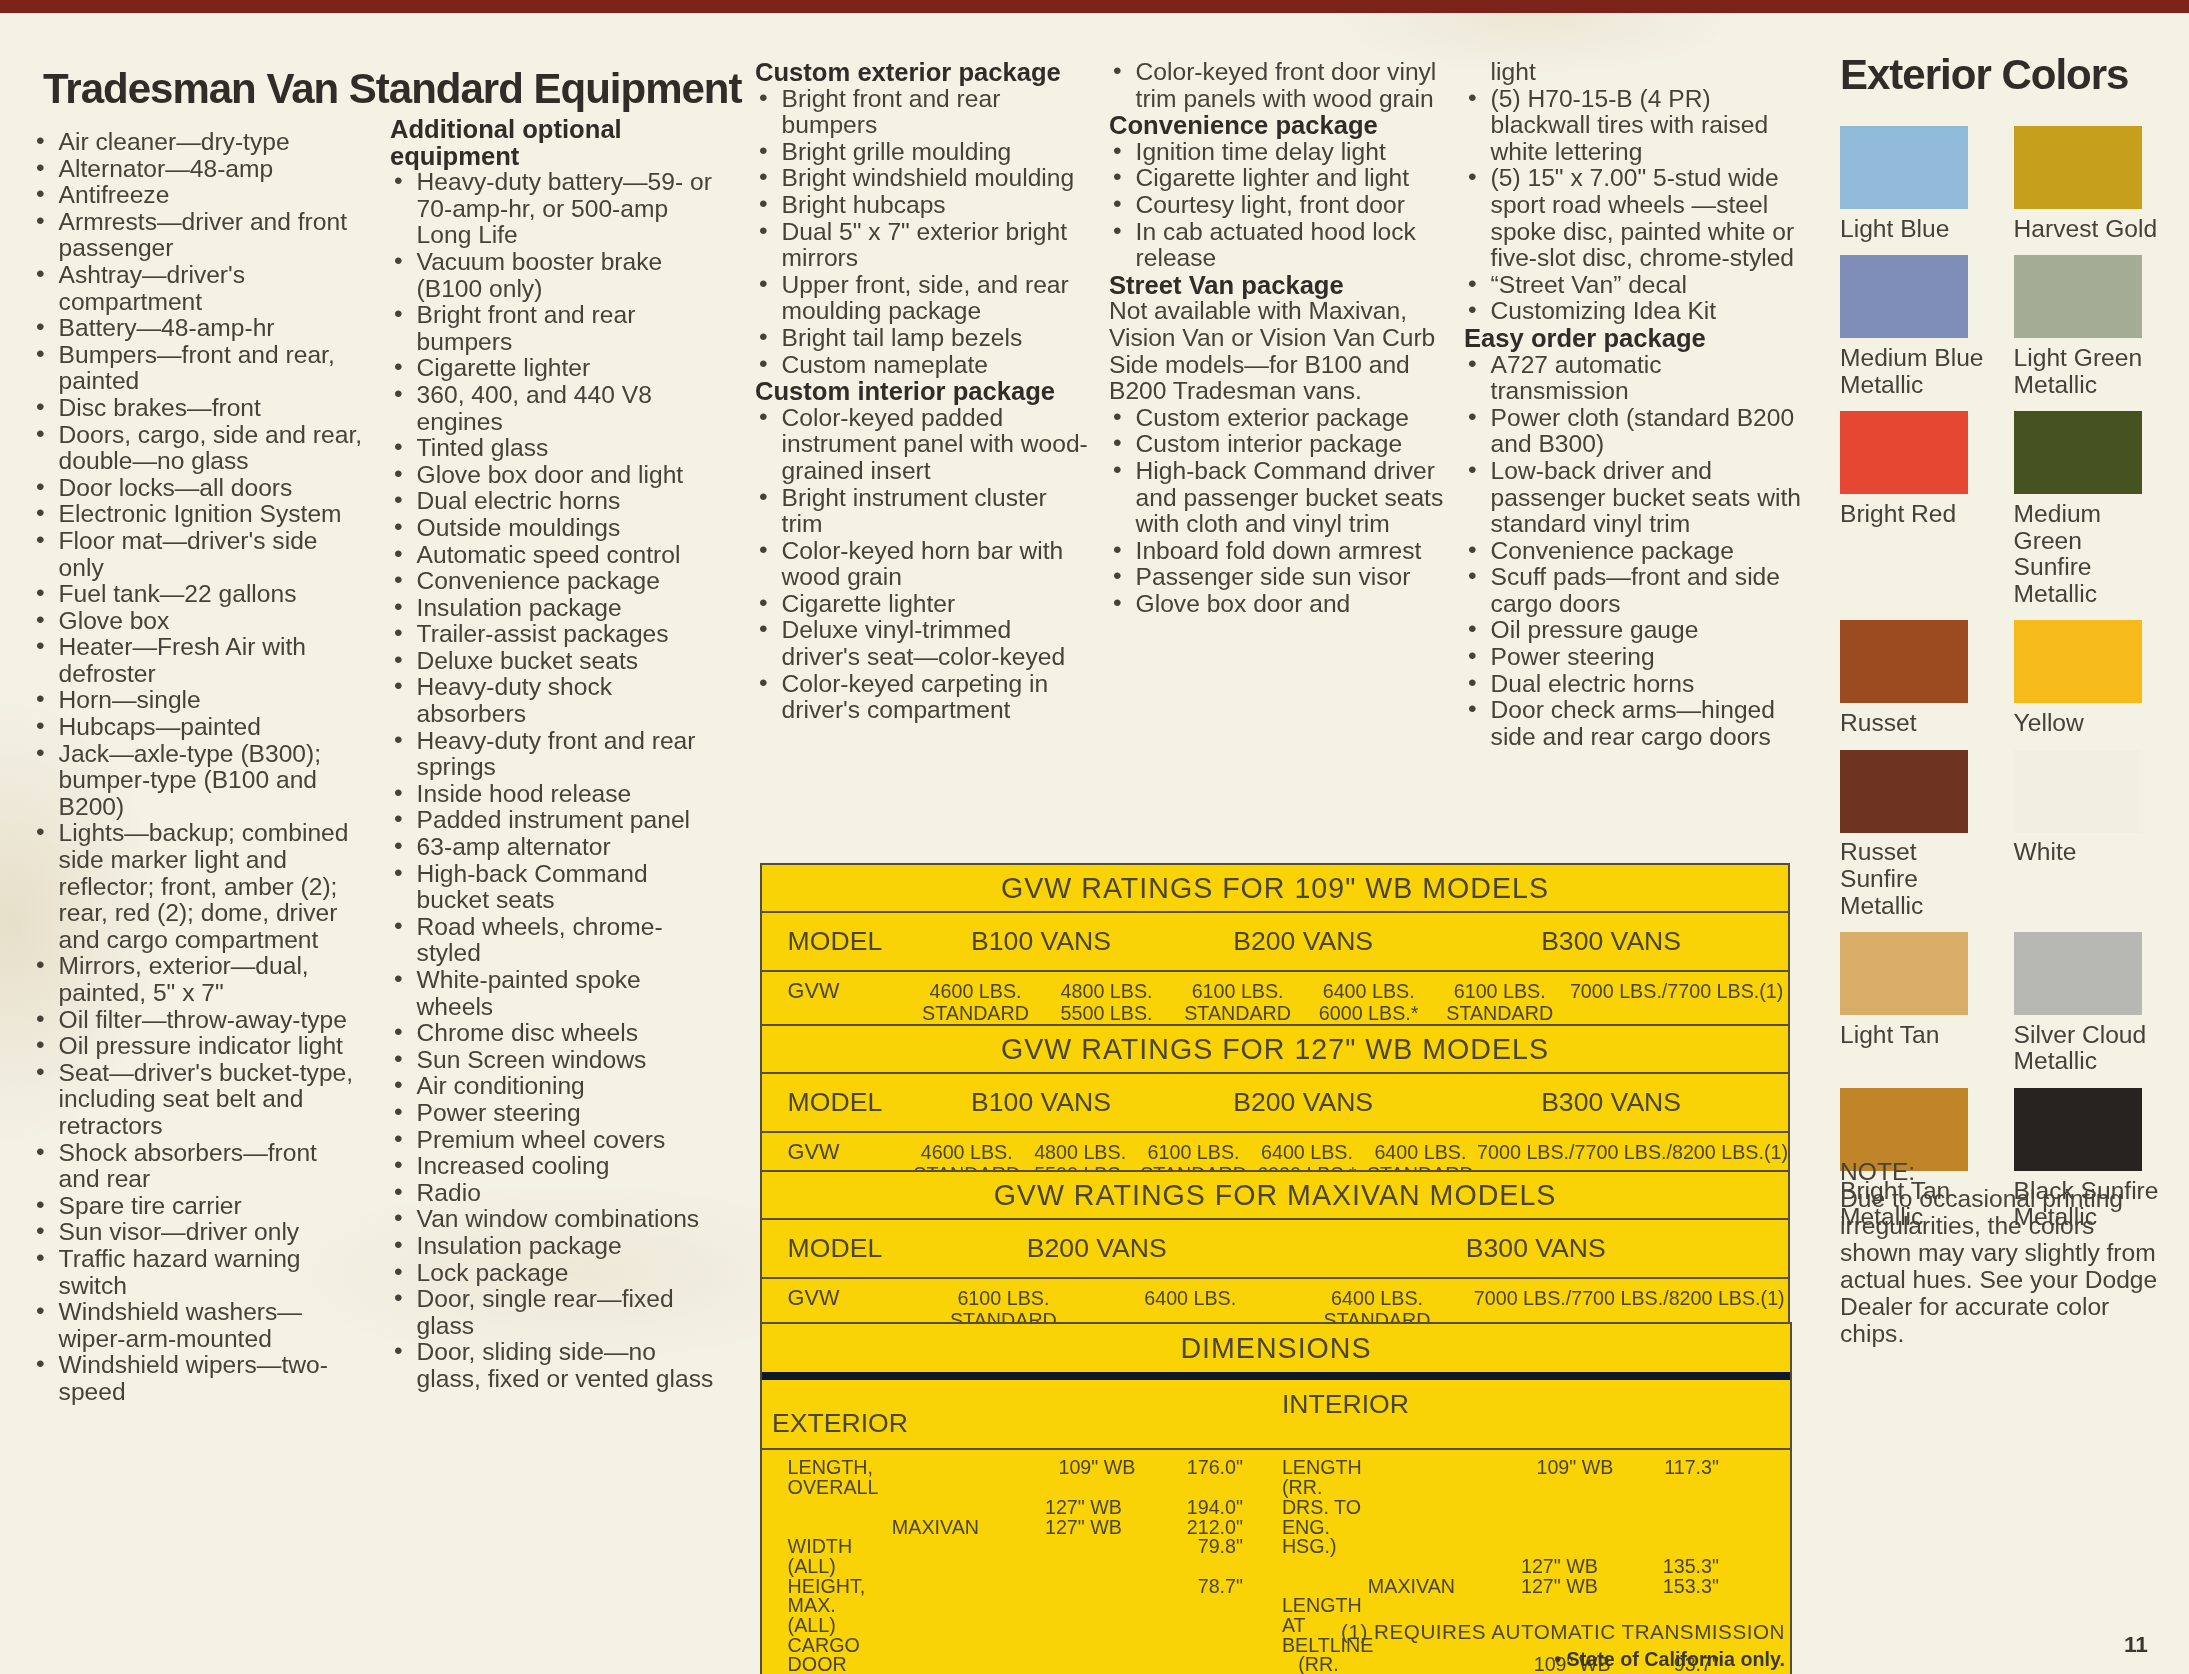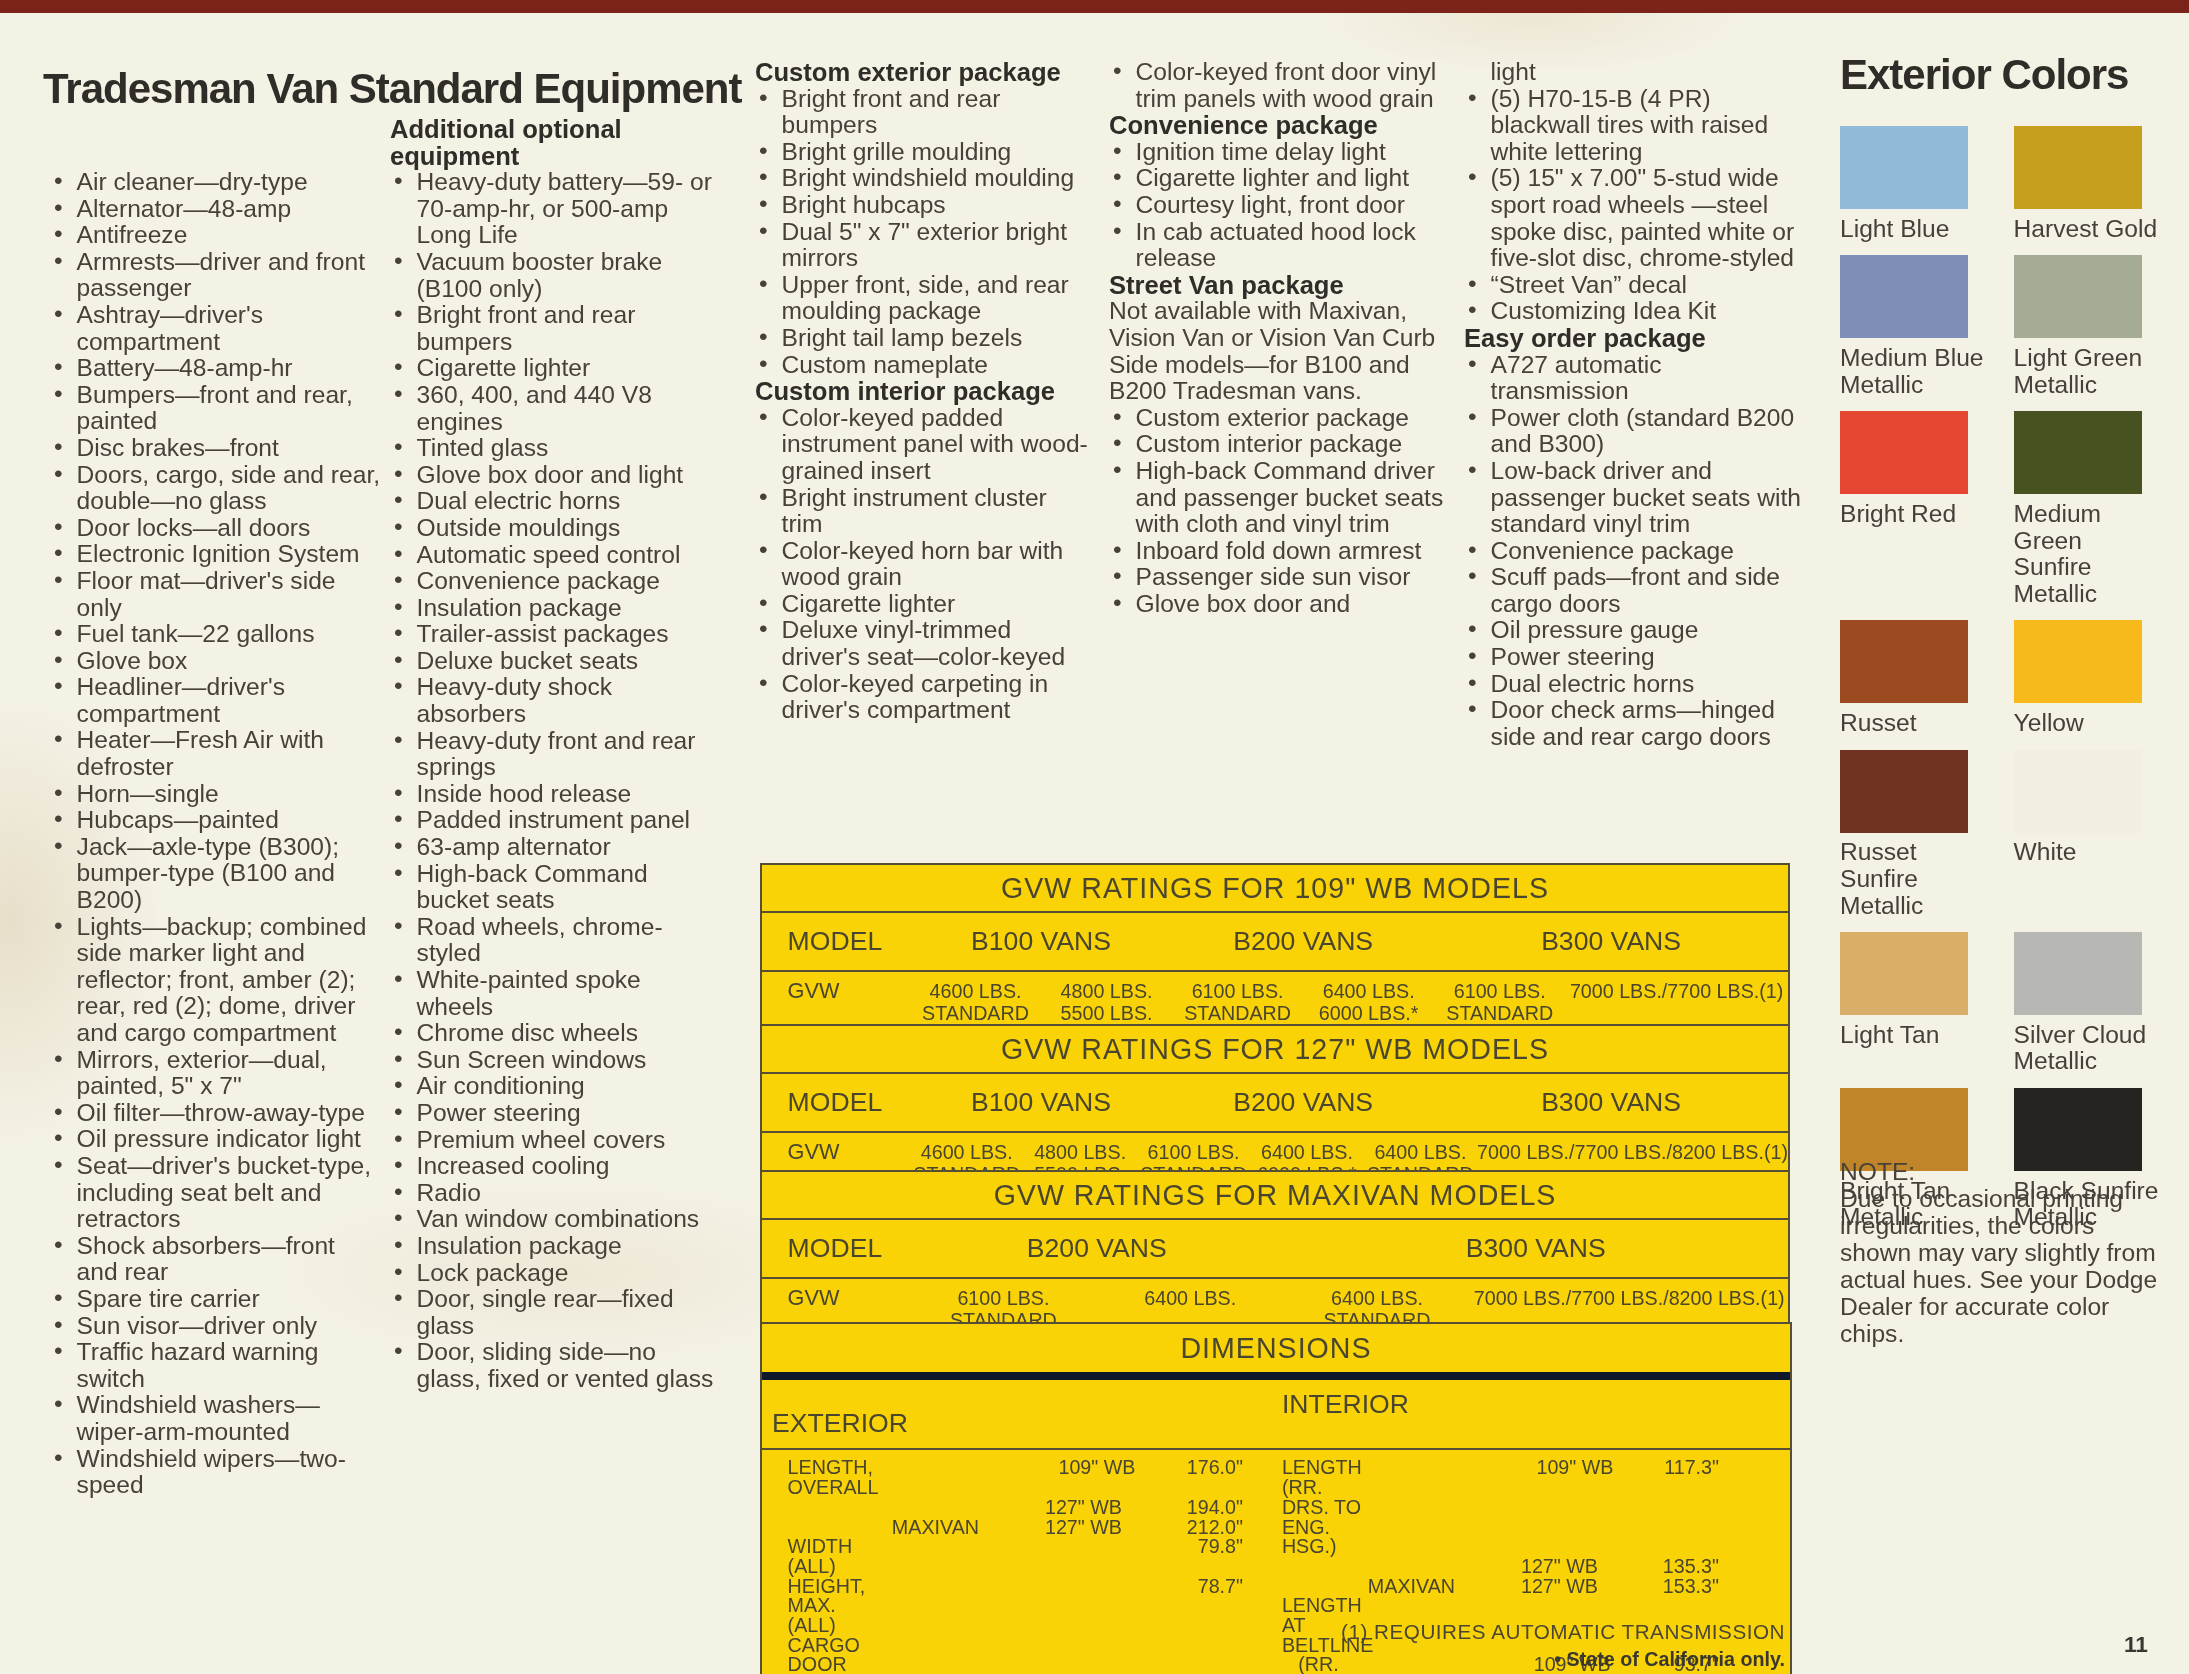--- a/index.html
+++ b/index.html
@@ -8,21 +8,21 @@
     background-image:
       radial-gradient(ellipse 414px 128px at 26% 76%, rgba(213,198,161,.22), transparent 70%),
       radial-gradient(ellipse 512px 89px at 55% 98%, rgba(213,198,161,.30), transparent 70%),
       radial-gradient(ellipse 197px 296px at 0.5% 55%, rgba(205,189,150,.35), transparent 75%),
       radial-gradient(ellipse 296px 79px at 70% 1%, rgba(213,198,161,.25), transparent 70%);
     font-family:"Liberation Sans", sans-serif;color:#474239;}
   .topbar{position:absolute;top:0;left:0;width:100%;height:12.8px;background:#7b2318;}
   .main-title{position:absolute;left:43px;top:65px;font-size:42px;font-weight:700;letter-spacing:-1px;color:#302d29;}
   .colors-title{position:absolute;left:1840px;top:51px;font-size:42px;font-weight:700;letter-spacing:-1px;color:#302d29;}
   .col{position:absolute;font-size:24.6px;line-height:26.6px;}
-  .col1{left:50px;top:129px;width:331px;margin-top:40px;}
+  .col1{left:32px;top:129px;width:331px;}
   .col2{left:390px;top:116px;width:331px;}
   .col3{left:755px;top:59px;width:339px;}
   .col4{left:1109px;top:59px;width:345px;}
   .col5{left:1464px;top:59px;width:341px;}
   .blk{position:relative;margin:0;}
   .blk-b{padding-left:26.6px;}
   .blk-b::before{content:"\2022";position:absolute;left:3.9px;top:-1px;}
   .blk-c{padding-left:26.6px;}
   .blk-h{font-weight:700;color:#302d29;font-size:25.6px;}
   
@@ -82,21 +82,20 @@
       <div class="blk blk-b">Ashtray—driver's compartment</div>
       <div class="blk blk-b">Battery—48-amp-hr</div>
       <div class="blk blk-b">Bumpers—front and rear, painted</div>
       <div class="blk blk-b">Disc brakes—front</div>
       <div class="blk blk-b">Doors, cargo, side and rear, double—no glass</div>
       <div class="blk blk-b">Door locks—all doors</div>
       <div class="blk blk-b">Electronic Ignition System</div>
       <div class="blk blk-b">Floor mat—driver's side only</div>
       <div class="blk blk-b">Fuel tank—22 gallons</div>
       <div class="blk blk-b">Glove box</div>
-      <div class="blk blk-b">Headliner—driver's compartment</div>
       <div class="blk blk-b">Heater—Fresh Air with defroster</div>
       <div class="blk blk-b">Horn—single</div>
       <div class="blk blk-b">Hubcaps—painted</div>
       <div class="blk blk-b">Jack—axle-type (B300); bumper-type (B100 and B200)</div>
       <div class="blk blk-b">Lights—backup; combined side marker light and reflector; front, amber (2); rear, red (2); dome, driver and cargo compartment</div>
       <div class="blk blk-b">Mirrors, exterior—dual, painted, 5" x 7"</div>
       <div class="blk blk-b">Oil filter—throw-away-type</div>
       <div class="blk blk-b">Oil pressure indicator light</div>
       <div class="blk blk-b">Seat—driver's bucket-type, including seat belt and retractors</div>
       <div class="blk blk-b">Shock absorbers—front and rear</div>

